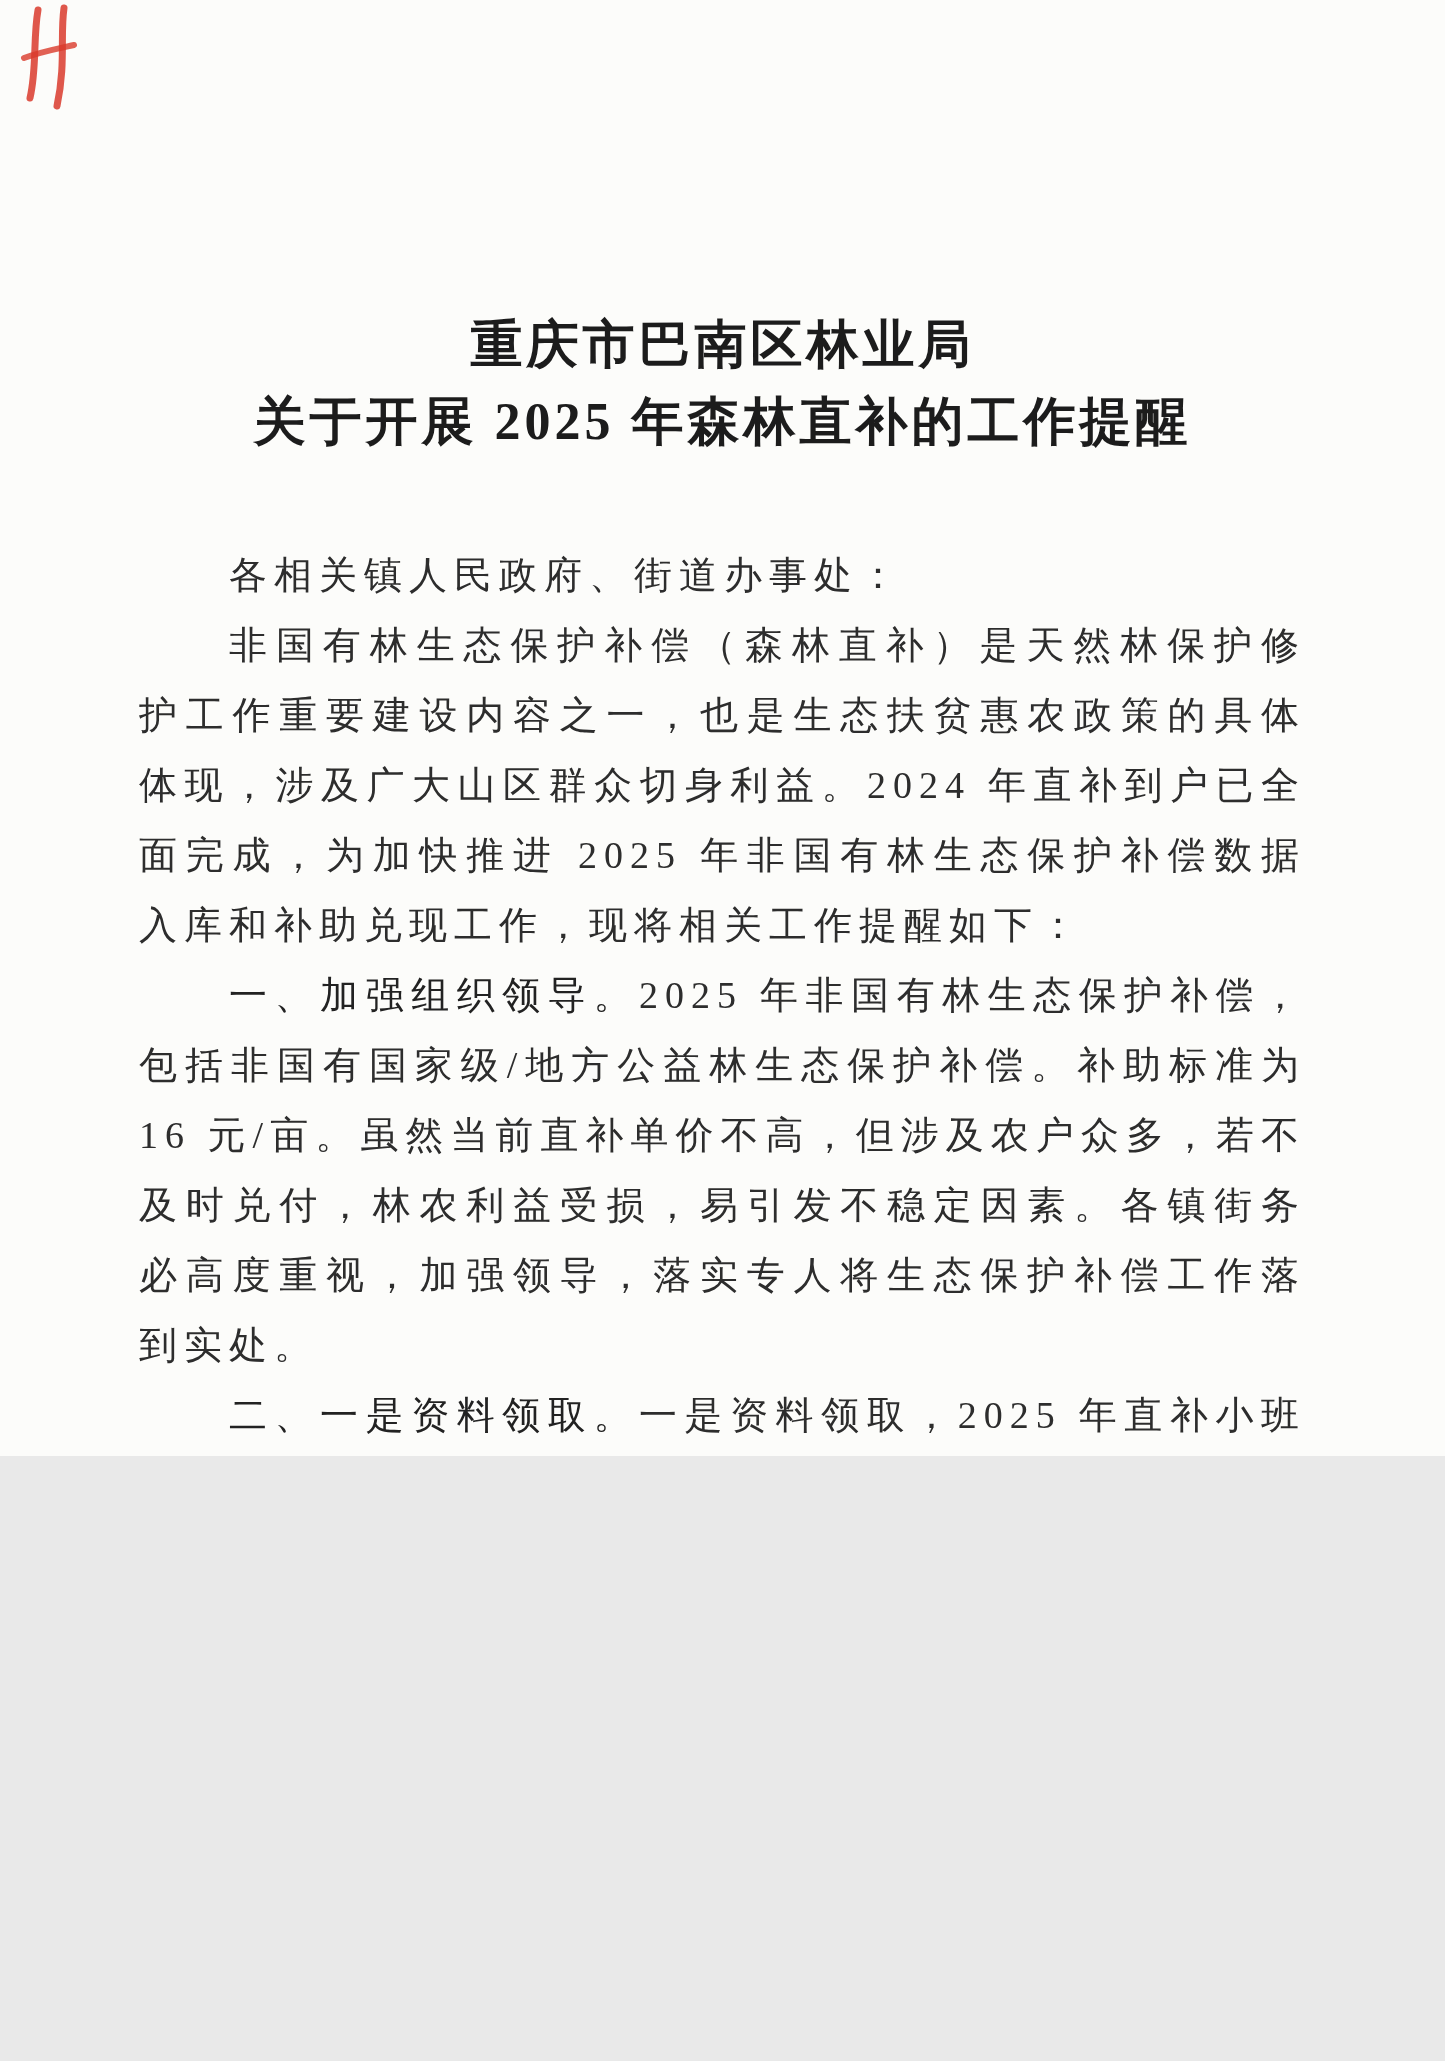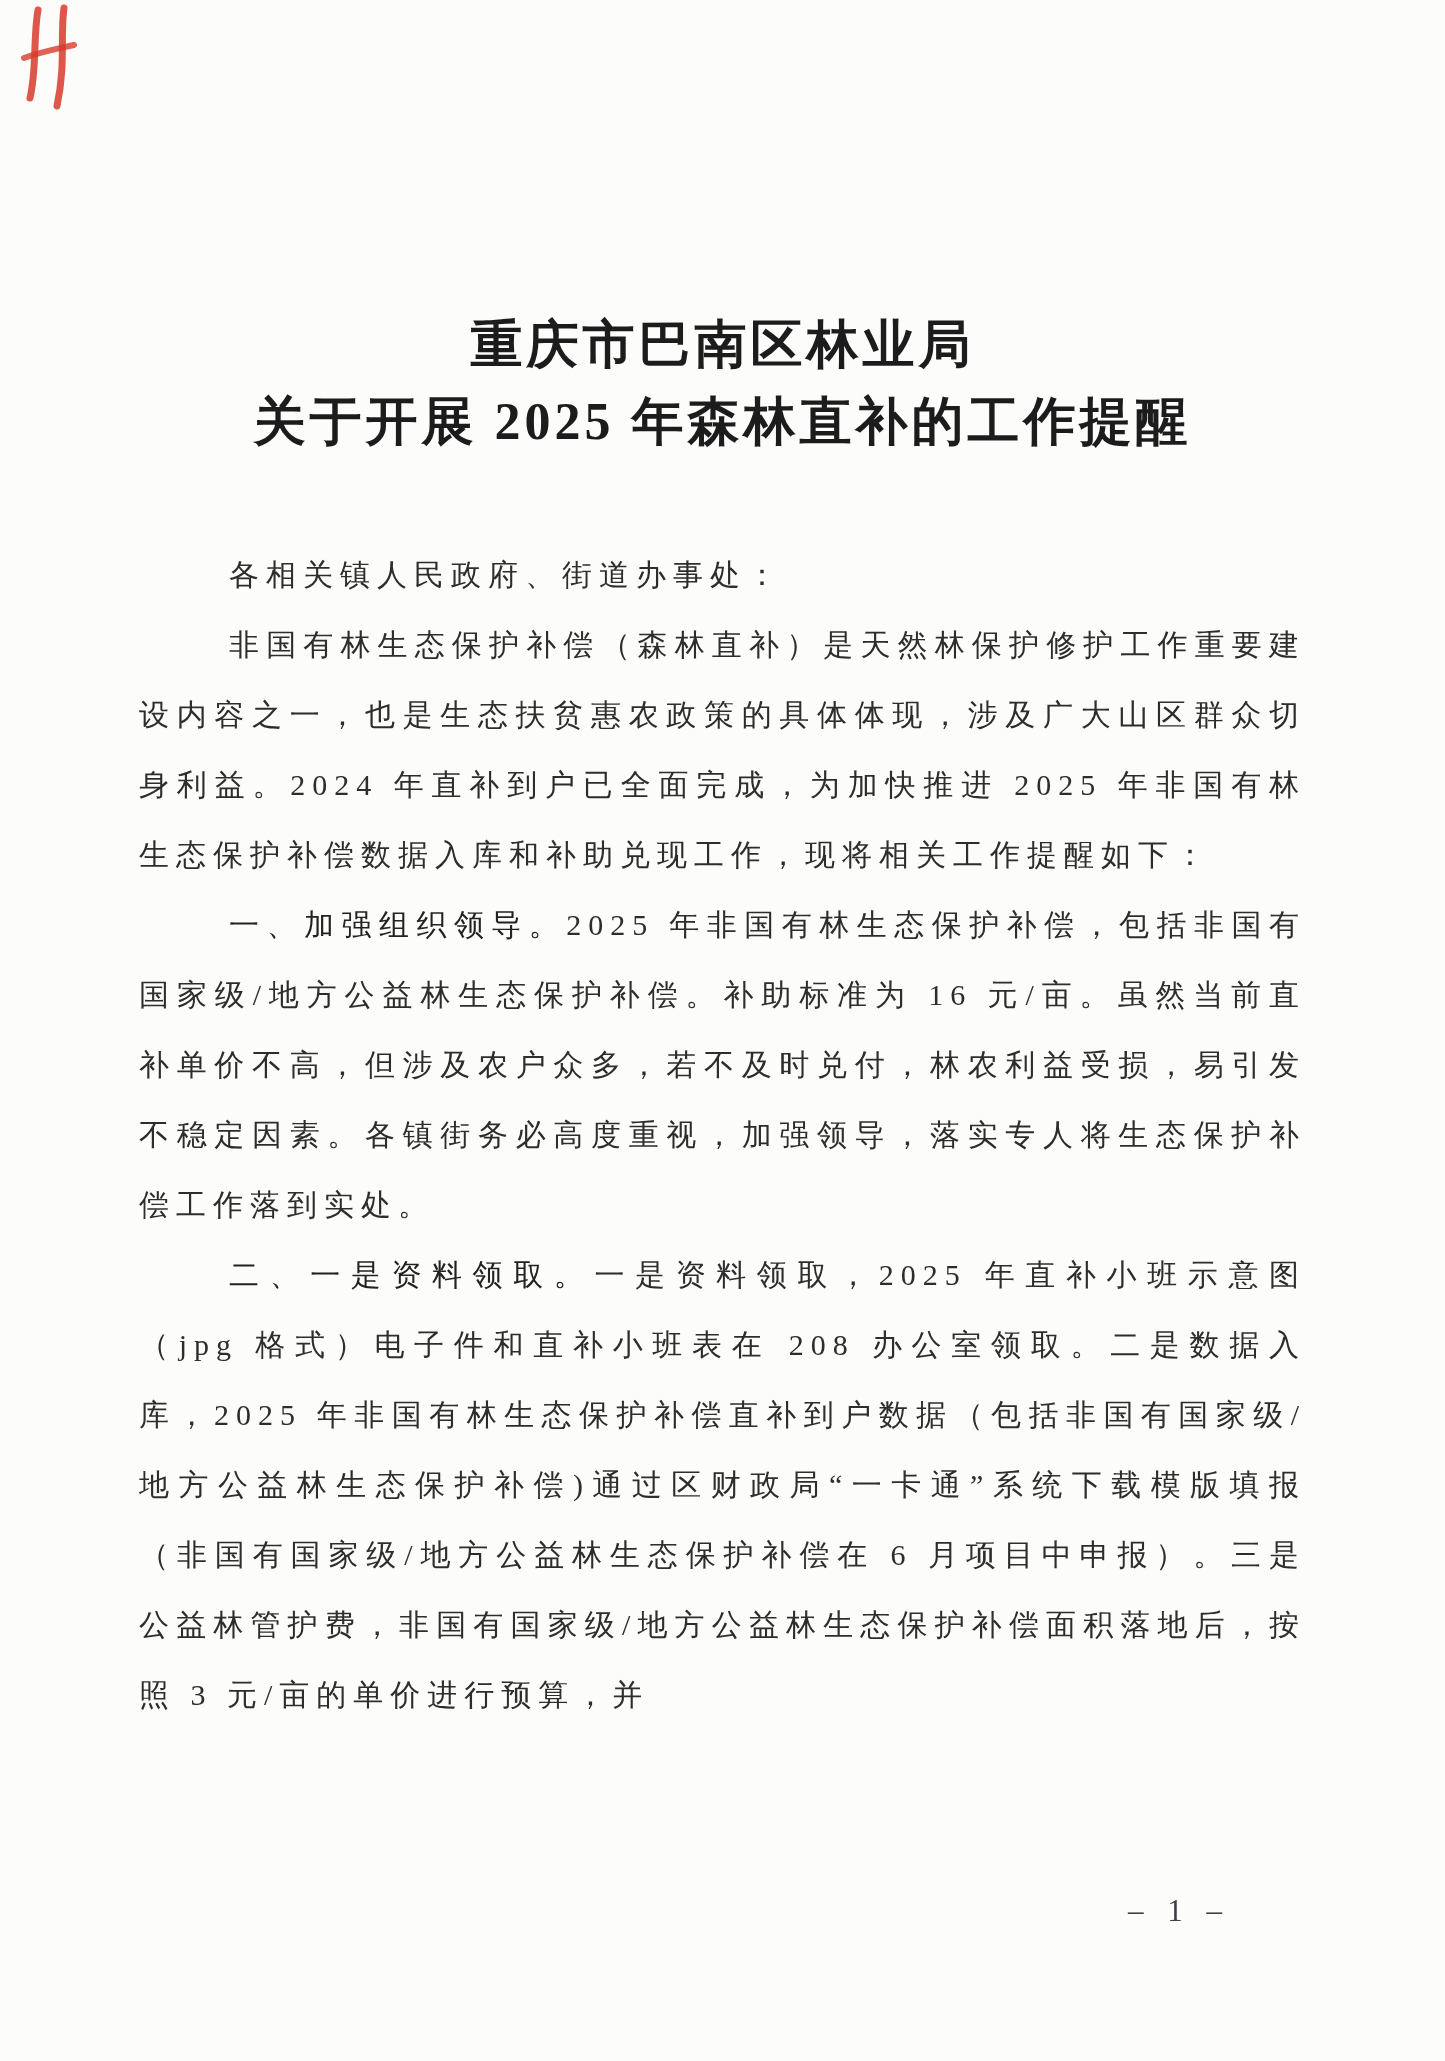--- a/index.html
+++ b/index.html
@@ -3,21 +3,21 @@
 <meta charset="utf-8">
 <style>
   html, body {
     margin: 0;
     padding: 0;
     background: #e9e9e9;
   }
   .page {
     position: relative;
     width: 1445px;
-    height: 2061px;
+    height: 1456px;
     margin: 0 auto;
     background: #fcfcfa;
     overflow: hidden;
     font-family: "Liberation Serif", "DejaVu Serif", serif;
     color: #2a2a2a;
   }
   .scribble {
     position: absolute;
     left: 16px;
     top: 2px;
@@ -31,21 +31,21 @@
     color: #1c1c1c;
   }
   .doc-title .t-line {
     font-size: 52px;
     line-height: 77px;
     letter-spacing: 4px;
   }
   .doc-body {
     margin: 80px auto 0 auto;
     width: 1167px;
-    font-size: 30px;
+    font-size: 38px;
     line-height: 70px;
     letter-spacing: 7px;
     text-align: justify;
     color: #2d2d2d;
   }
   .salutation {
     text-indent: 0;
   }
   .para {
     margin: 0;

